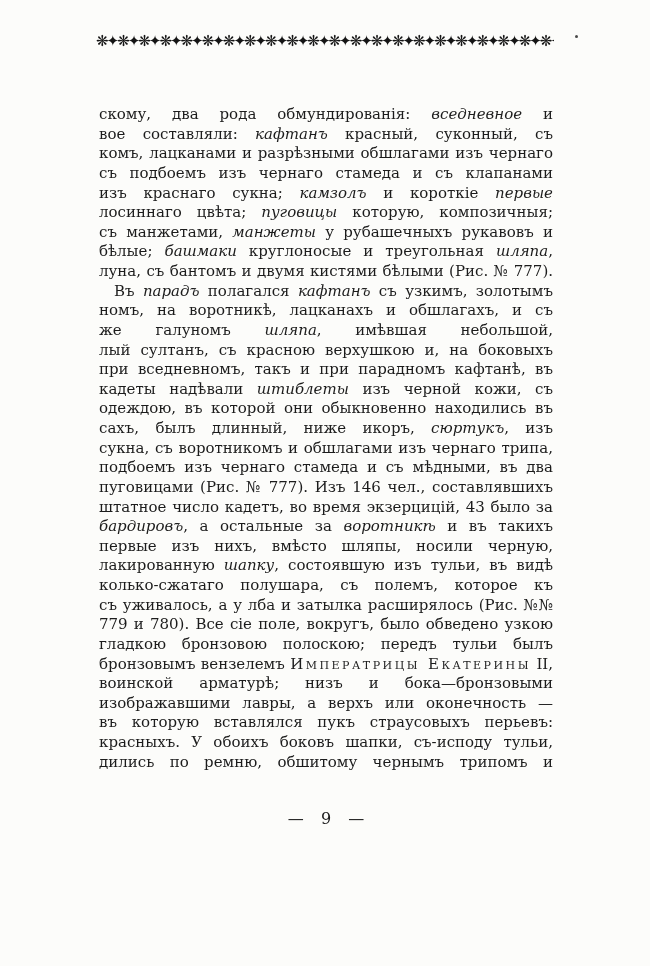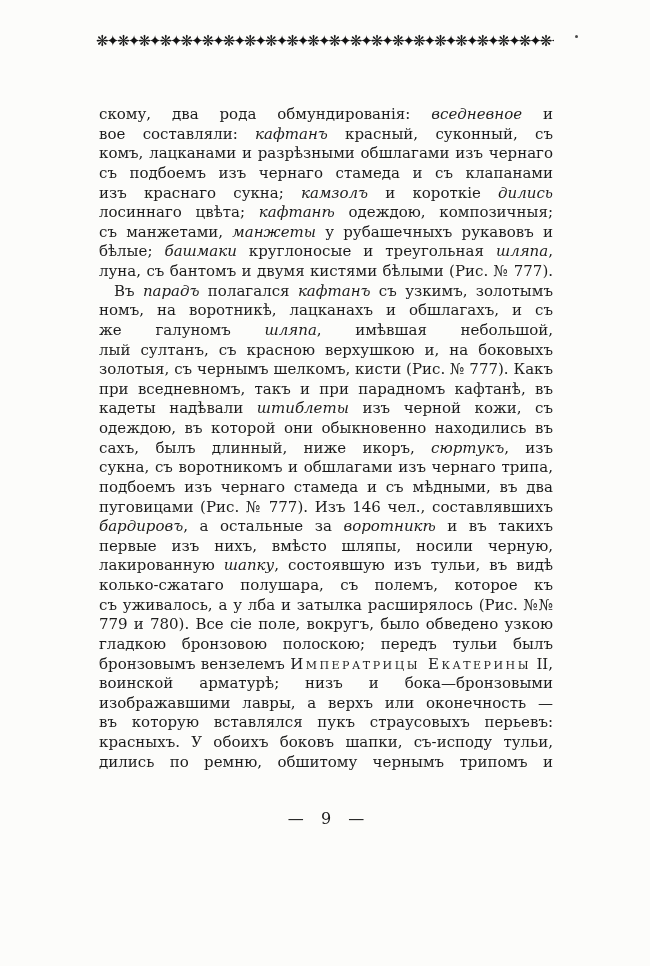--- a/index.html
+++ b/index.html
@@ -71,37 +71,37 @@
 <body>
 
 <div class="page">
   <div class="ornament">❋✦❋✦❋✦❋✦❋✦❋✦❋✦❋✦❋✦❋✦❋✦❋✦❋✦❋✦❋✦❋✦❋✦❋✦❋✦❋✦❋✦❋✦❋✦❋✦❋✦❋</div>
   <div class="ink-speck"></div>
   <div class="text-block">
       <div class="line"><span>скому, два рода обмундированія: </span><span class="it">вседневное</span><span> и </span></div>
       <div class="line"><span>вое составляли: </span><span class="it">кафтанъ</span><span> красный, суконный, съ воротни-</span></div>
       <div class="line"><span>комъ, лацканами и разрѣзными обшлагами изъ чернаго трипа,</span></div>
       <div class="line"><span>съ подбоемъ изъ чернаго стамеда и съ клапанами обшлаговъ</span></div>
-      <div class="line"><span>изъ краснаго сукна; </span><span class="it">камзолъ</span><span> и короткіе </span><span class="it">дились</span></div>
-      <div class="line"><span>лосиннаго цвѣта; </span><span class="it">кафтанѣ</span><span> одеждою, композичныя; </span></div>
+      <div class="line"><span>изъ краснаго сукна; </span><span class="it">камзолъ</span><span> и короткіе </span><span class="it">первые</span></div>
+      <div class="line"><span>лосиннаго цвѣта; </span><span class="it">пуговицы</span><span> которую, композичныя; </span></div>
       <div class="line"><span>съ манжетами, </span><span class="it">манжеты</span><span> у рубашечныхъ рукавовъ и чулки</span></div>
       <div class="line"><span>бѣлые; </span><span class="it">башмаки</span><span> круглоносые и треугольная </span><span class="it">шляпа</span><span>, безъ га-</span></div>
       <div class="line"><span>луна, съ бантомъ и двумя кистями бѣлыми (Рис. № 777).</span></div>
       <div class="line indent"><span>Въ </span><span class="it">парадъ</span><span> полагался </span><span class="it">кафтанъ</span><span> съ узкимъ, золотымъ галу-</span></div>
       <div class="line"><span>номъ, на воротникѣ, лацканахъ и обшлагахъ, и съ такимъ</span></div>
       <div class="line"><span>же галуномъ </span><span class="it">шляпа</span><span>, имѣвшая небольшой, расплюсну́тый, бѣ-</span></div>
       <div class="line"><span>лый султанъ, съ красною верхушкою и, на боковыхъ углахъ,</span></div>
-      <div class="line"><span>золотыя, съ чернымъ шелкомъ, кисти (Рис. № 777). Какъ</span></div>
       <div class="line"><span>при вседневномъ, такъ и при парадномъ кафтанѣ, въ </span></div>
       <div class="line"><span>кадеты надѣвали </span><span class="it">штиблеты</span><span> изъ черной кожи, съ композич-</span></div>
       <div class="line"><span>одеждою, въ которой они обыкновенно находились въ клас-</span></div>
       <div class="line"><span>сахъ, былъ длинный, ниже икоръ, </span><span class="it">сюртукъ</span><span>, изъ краснаго</span></div>
       <div class="line"><span>сукна, съ воротникомъ и обшлагами изъ чернаго трипа, съ</span></div>
       <div class="line"><span>подбоемъ изъ чернаго стамеда и съ мѣдными, въ два ряда,</span></div>
       <div class="line"><span>пуговицами (Рис. № 777). Изъ 146 чел., составлявшихъ</span></div>
+      <div class="line"><span>штатное число кадетъ, во время экзерцицій, 43 было за </span></div>
       <div class="line"><span class="it">бардировъ</span><span>, а остальные за </span><span class="it">воротникѣ</span><span> и въ такихъ случаяхъ</span></div>
       <div class="line"><span>первые изъ нихъ, вмѣсто шляпы, носили черную, кожаную,</span></div>
       <div class="line"><span>лакированную </span><span class="it">шапку</span><span>, состоявшую изъ тульи, въ видѣ нѣс-</span></div>
       <div class="line"><span>колько-сжатаго полушара, съ полемъ, которое къ вискамъ</span></div>
       <div class="line"><span>съ уживалось, а у лба и затылка расширялось (Рис. №№ 778,</span></div>
       <div class="line"><span>779 и 780). Все сіе поле, вокругъ, было обведено узкою и</span></div>
       <div class="line"><span>гладкою бронзовою полоскою; передъ тульи былъ украшенъ</span></div>
       <div class="line"><span>бронзовымъ вензелемъ </span><span class="sc">Императрицы Екатерины</span><span> II, въ</span></div>
       <div class="line"><span>воинской арматурѣ; низъ и бока—бронзовыми полосками,</span></div>
       <div class="line"><span>изображавшими лавры, а верхъ или оконечность — трубкою,</span></div>

